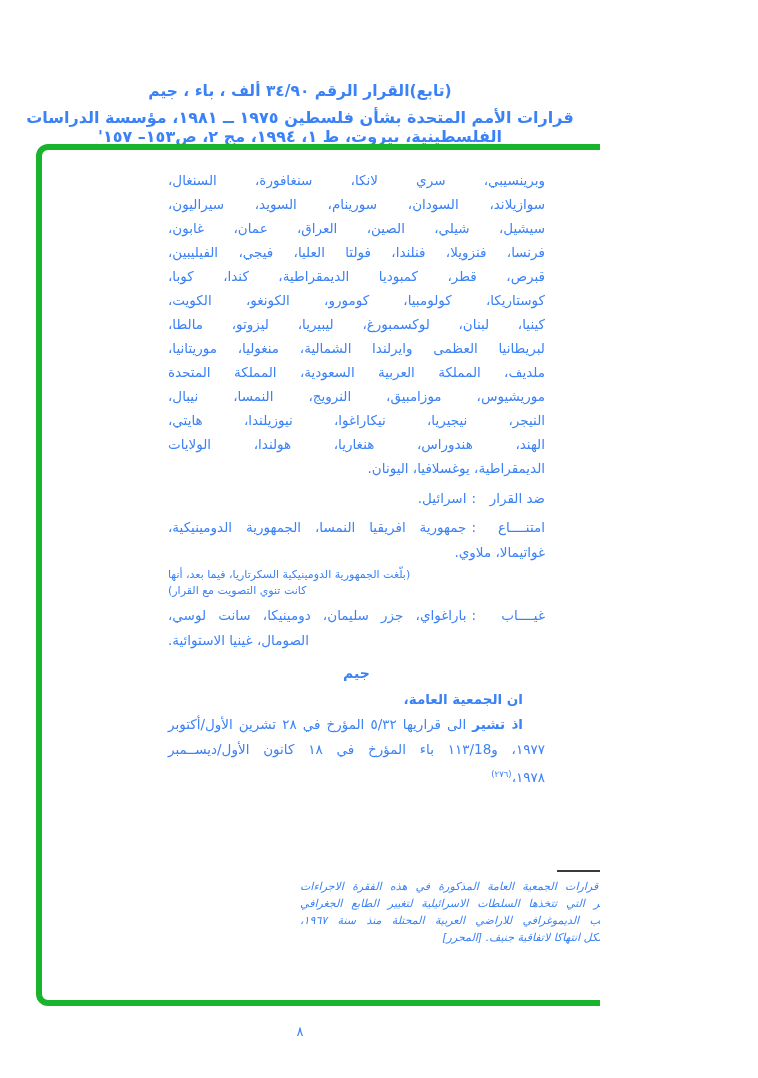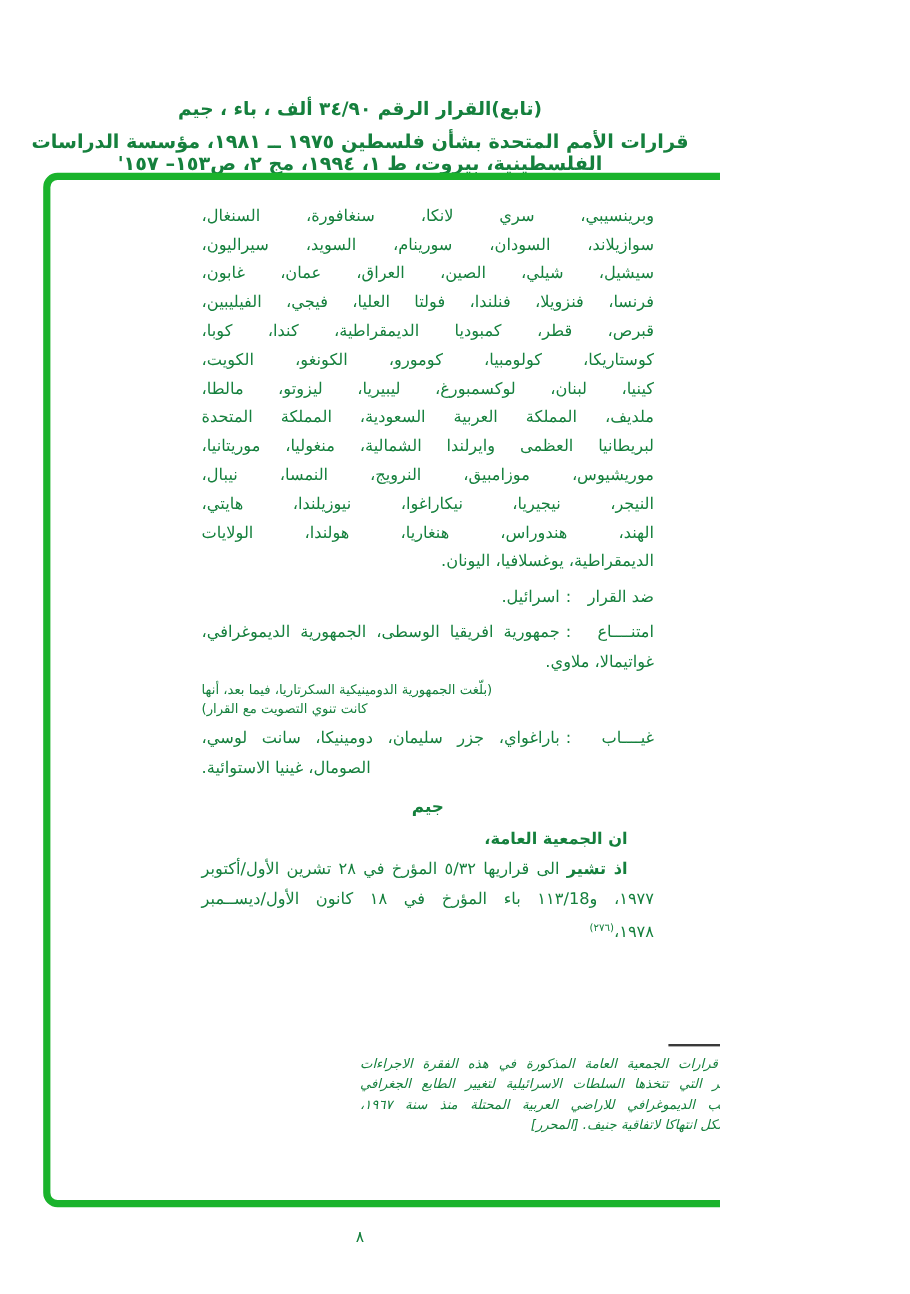--- a/index.html
+++ b/index.html
@@ -1,18 +1,18 @@
 <!DOCTYPE html>
 <html lang="ar"><head>
 <meta charset="utf-8">
 <style>
   html,body { margin:0; padding:0; background:#ffffff; }
   .page {
     position:relative; width:600px; height:1078px; background:#ffffff;
-    font-family:"DejaVu Sans", sans-serif; color:#15803d; overflow:hidden;
+    font-family:"DejaVu Sans", sans-serif; color:#3b82f6; overflow:hidden;
   }
   .doc-title {
     position:absolute; top:82px; left:0; right:0; text-align:center;
     font-size:15.5px; font-weight:bold; direction:rtl;
   }
   .doc-source {
     position:absolute; top:108px; left:0; right:0; text-align:center;
     font-size:16px; font-weight:bold; direction:rtl; letter-spacing:0px;
   }
   .frame {
@@ -71,37 +71,37 @@
   <div class="frame">
 
     <div class="content">
       <div class="cline">وبرينسيبي، سري لانكا، سنغافورة، السنغال،</div>
       <div class="cline">سوازيلاند، السودان، سورينام، السويد، سيراليون،</div>
       <div class="cline">سيشيل، شيلي، الصين، العراق، عمان، غابون،</div>
       <div class="cline">فرنسا، فنزويلا، فنلندا، فولتا العليا، فيجي، الفيليبين،</div>
       <div class="cline">قبرص، قطر، كمبوديا الديمقراطية، كندا، كوبا،</div>
       <div class="cline">كوستاريكا، كولومبيا، كومورو، الكونغو، الكويت،</div>
       <div class="cline">كينيا، لبنان، لوكسمبورغ، ليبيريا، ليزوتو، مالطا،</div>
+      <div class="cline">لبريطانيا العظمى وايرلندا الشمالية، منغوليا، موريتانيا،</div>
       <div class="cline">ملديف، المملكة العربية السعودية، المملكة المتحدة</div>
-      <div class="cline">لبريطانيا العظمى وايرلندا الشمالية، منغوليا، موريتانيا،</div>
       <div class="cline">موريشيوس، موزامبيق، النرويج، النمسا، نيبال،</div>
       <div class="cline">النيجر، نيجيريا، نيكاراغوا، نيوزيلندا، هايتي،</div>
       <div class="cline">الهند، هندوراس، هنغاريا، هولندا، الولايات</div>
       <div class="cline last">الديمقراطية، يوغسلافيا، اليونان.</div>
 
       <div class="vote-row m1">
         <span class="vote-label">ضد القرار</span>
           <span class="vote-colon">:</span>
           <span class="vote-text">اسرائيل.</span>
       </div>
 
       <div class="vote-row m2">
         <span class="vote-label">امتنــــاع</span>
           <span class="vote-colon">:</span>
-          <span class="vote-text full">جمهورية افريقيا الوسطى، الجمهورية الديموغرافي،</span>
+          <span class="vote-text full">جمهورية افريقيا النمسا، الجمهورية الدومينيكية،</span>
       </div>
       <div class="vote-cont abstain-cont">غواتيمالا، ملاوي.</div>
 
       <div class="secretariat-note">
         <div>(بلّغت الجمهورية الدومينيكية السكرتاريا، فيما بعد، أنها</div>
         <div>كانت تنوي التصويت مع القرار)</div>
       </div>
 
       <div class="vote-row m2">
         <span class="vote-label">غيــــاب</span>

